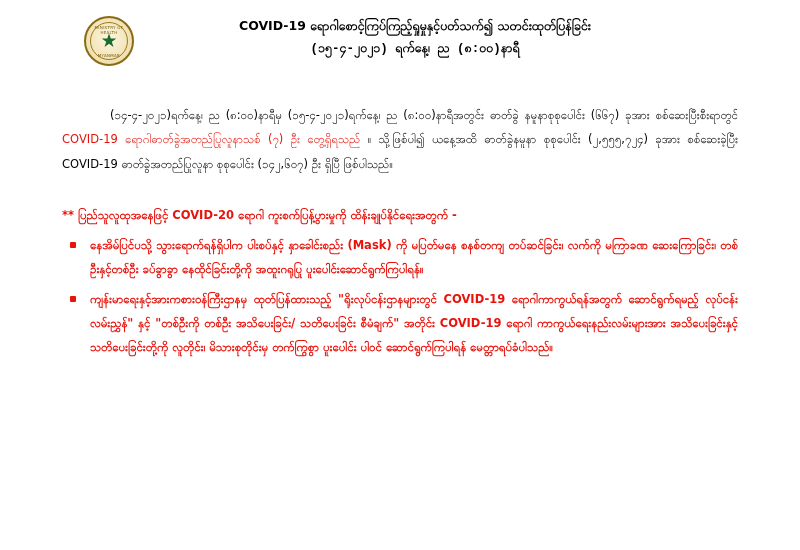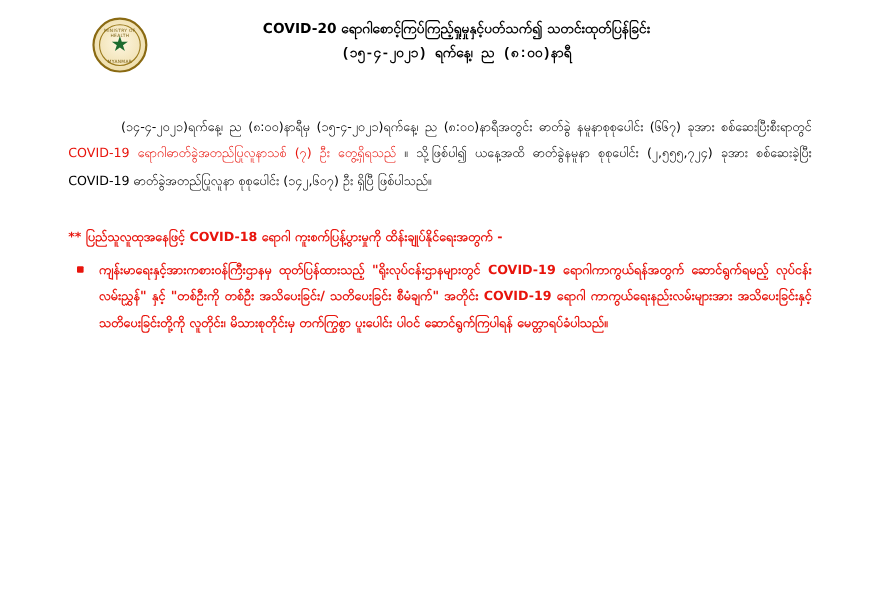--- a/index.html
+++ b/index.html
@@ -127,40 +127,44 @@
 <div class="page">
 
   <div class="seal">
     <div class="ring"></div>
     <div class="arc-top">MINISTRY OF HEALTH</div>
     <div class="star">★</div>
     <div class="arc-bottom">MYANMAR</div>
   </div>
 
   <div class="header">
-    <div>COVID-20 ရောဂါစောင့်ကြပ်ကြည့်ရှုမှုနှင့်ပတ်သက်၍ သတင်းထုတ်ပြန်ခြင်း</div>
+    <div>COVID-19 ရောဂါစောင့်ကြပ်ကြည့်ရှုမှုနှင့်ပတ်သက်၍ သတင်းထုတ်ပြန်ခြင်း</div>
     <div class="line2">(၁၅-၄-၂၀၂၁) ရက်နေ့၊ ည  (၈:၀၀)နာရီ</div>
   </div>
 
   <div class="body-block">
     <p class="para indent">
       <span>(၁၄-၄-၂၀၂၁)ရက်နေ့၊ ည  (၈:၀၀)နာရီမှ (၁၅-၄-၂၀၂၁)ရက်နေ့၊ ည  (၈:၀၀)နာရီအတွင်း ဓာတ်ခွဲ</span>
       <span>နမူနာစုစုပေါင်း (၆၆၇) ခုအား စစ်ဆေးပြီးစီးရာတွင် </span>
       <span class="red">COVID-19 ရောဂါဓာတ်ခွဲအတည်ပြုလူနာသစ်</span>
       <span class="red">(၇) ဦး တွေ့ရှိရသည်</span>
       <span>။ သို့ဖြစ်ပါ၍ ယနေ့အထိ ဓာတ်ခွဲနမူနာ စုစုပေါင်း (၂,၅၅၅,၇၂၄) ခုအား စစ်ဆေးခဲ့ပြီး COVID-19 ဓာတ်ခွဲအတည်ပြုလူနာ စုစုပေါင်း (၁၄၂,၆၀၇) ဦး ရှိပြီ ဖြစ်ပါသည်။</span>
     </p>
   </div>
 
   <div class="notice">
     <div class="notice-head">
       <span class="marker">**</span>
-      <span>ပြည်သူလူထုအနေဖြင့် COVID-18 ရောဂါ ကူးစက်ပြန့်ပွားမှုကို ထိန်းချုပ်နိုင်ရေးအတွက် -</span>
+      <span>ပြည်သူလူထုအနေဖြင့် COVID-20 ရောဂါ ကူးစက်ပြန့်ပွားမှုကို ထိန်းချုပ်နိုင်ရေးအတွက် -</span>
     </div>
     <ul class="bullets">
+      <li>
+        <span class="dot"></span>
+        <span>နေအိမ်ပြင်ပသို့ သွားရောက်ရန်ရှိပါက ပါးစပ်နှင့် နှာခေါင်းစည်း (Mask) ကို မပြတ်မနေ စနစ်တကျ တပ်ဆင်ခြင်း၊ လက်ကို မကြာခဏ ဆေးကြောခြင်း၊ တစ်ဦးနှင့်တစ်ဦး ခပ်ခွာခွာ နေထိုင်ခြင်းတို့ကို အထူးဂရုပြု ပူးပေါင်းဆောင်ရွက်ကြပါရန်။</span>
+      </li>
       <li>
         <span class="dot"></span>
         <span>ကျန်းမာရေးနှင့်အားကစားဝန်ကြီးဌာနမှ ထုတ်ပြန်ထားသည့် "ရိုးလုပ်ငန်းဌာနများတွင် COVID-19 ရောဂါကာကွယ်ရန်အတွက် ဆောင်ရွက်ရမည့် လုပ်ငန်းလမ်းညွှန်" နှင့် "တစ်ဦးကို တစ်ဦး အသိပေးခြင်း/ သတိပေးခြင်း စီမံချက်" အတိုင်း COVID-19 ရောဂါ ကာကွယ်ရေးနည်းလမ်းများအား အသိပေးခြင်းနှင့် သတိပေးခြင်းတို့ကို လူတိုင်း၊ မိသားစုတိုင်းမှ တက်ကြွစွာ ပူးပေါင်း ပါဝင် ဆောင်ရွက်ကြပါရန် မေတ္တာရပ်ခံပါသည်။</span>
       </li>
     </ul>
   </div>
 
 </div>
 
 </body></html>

